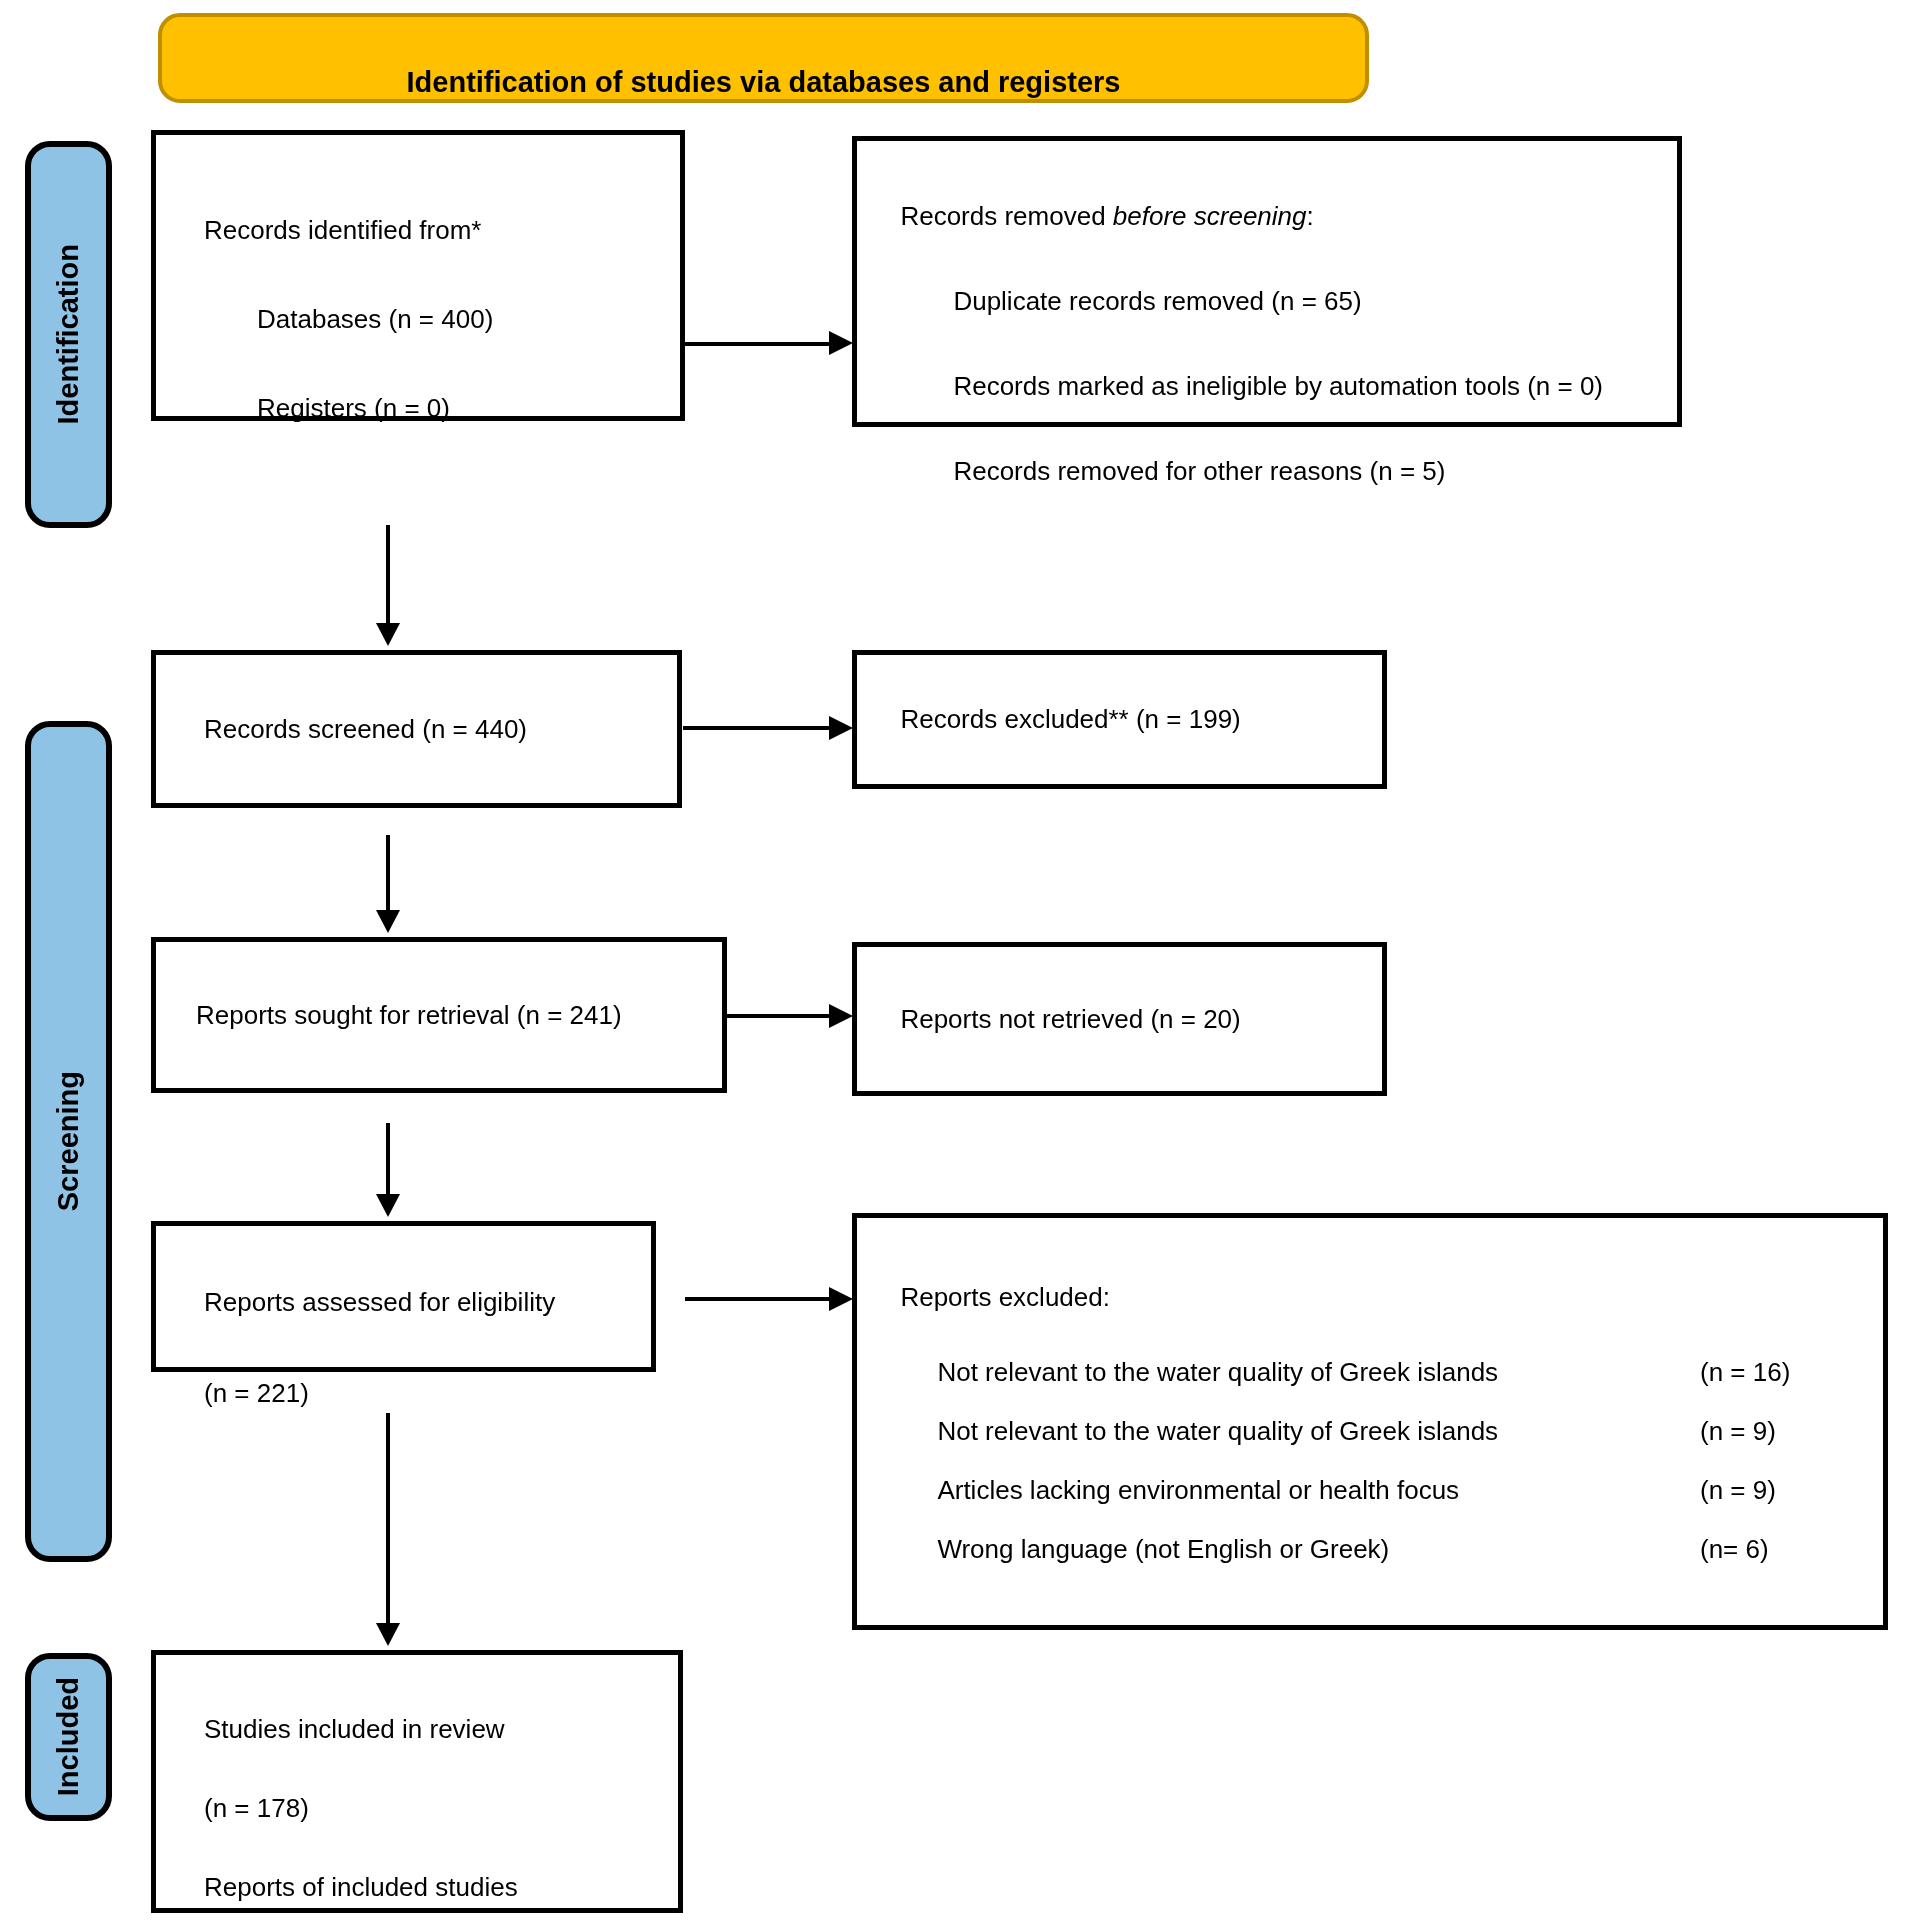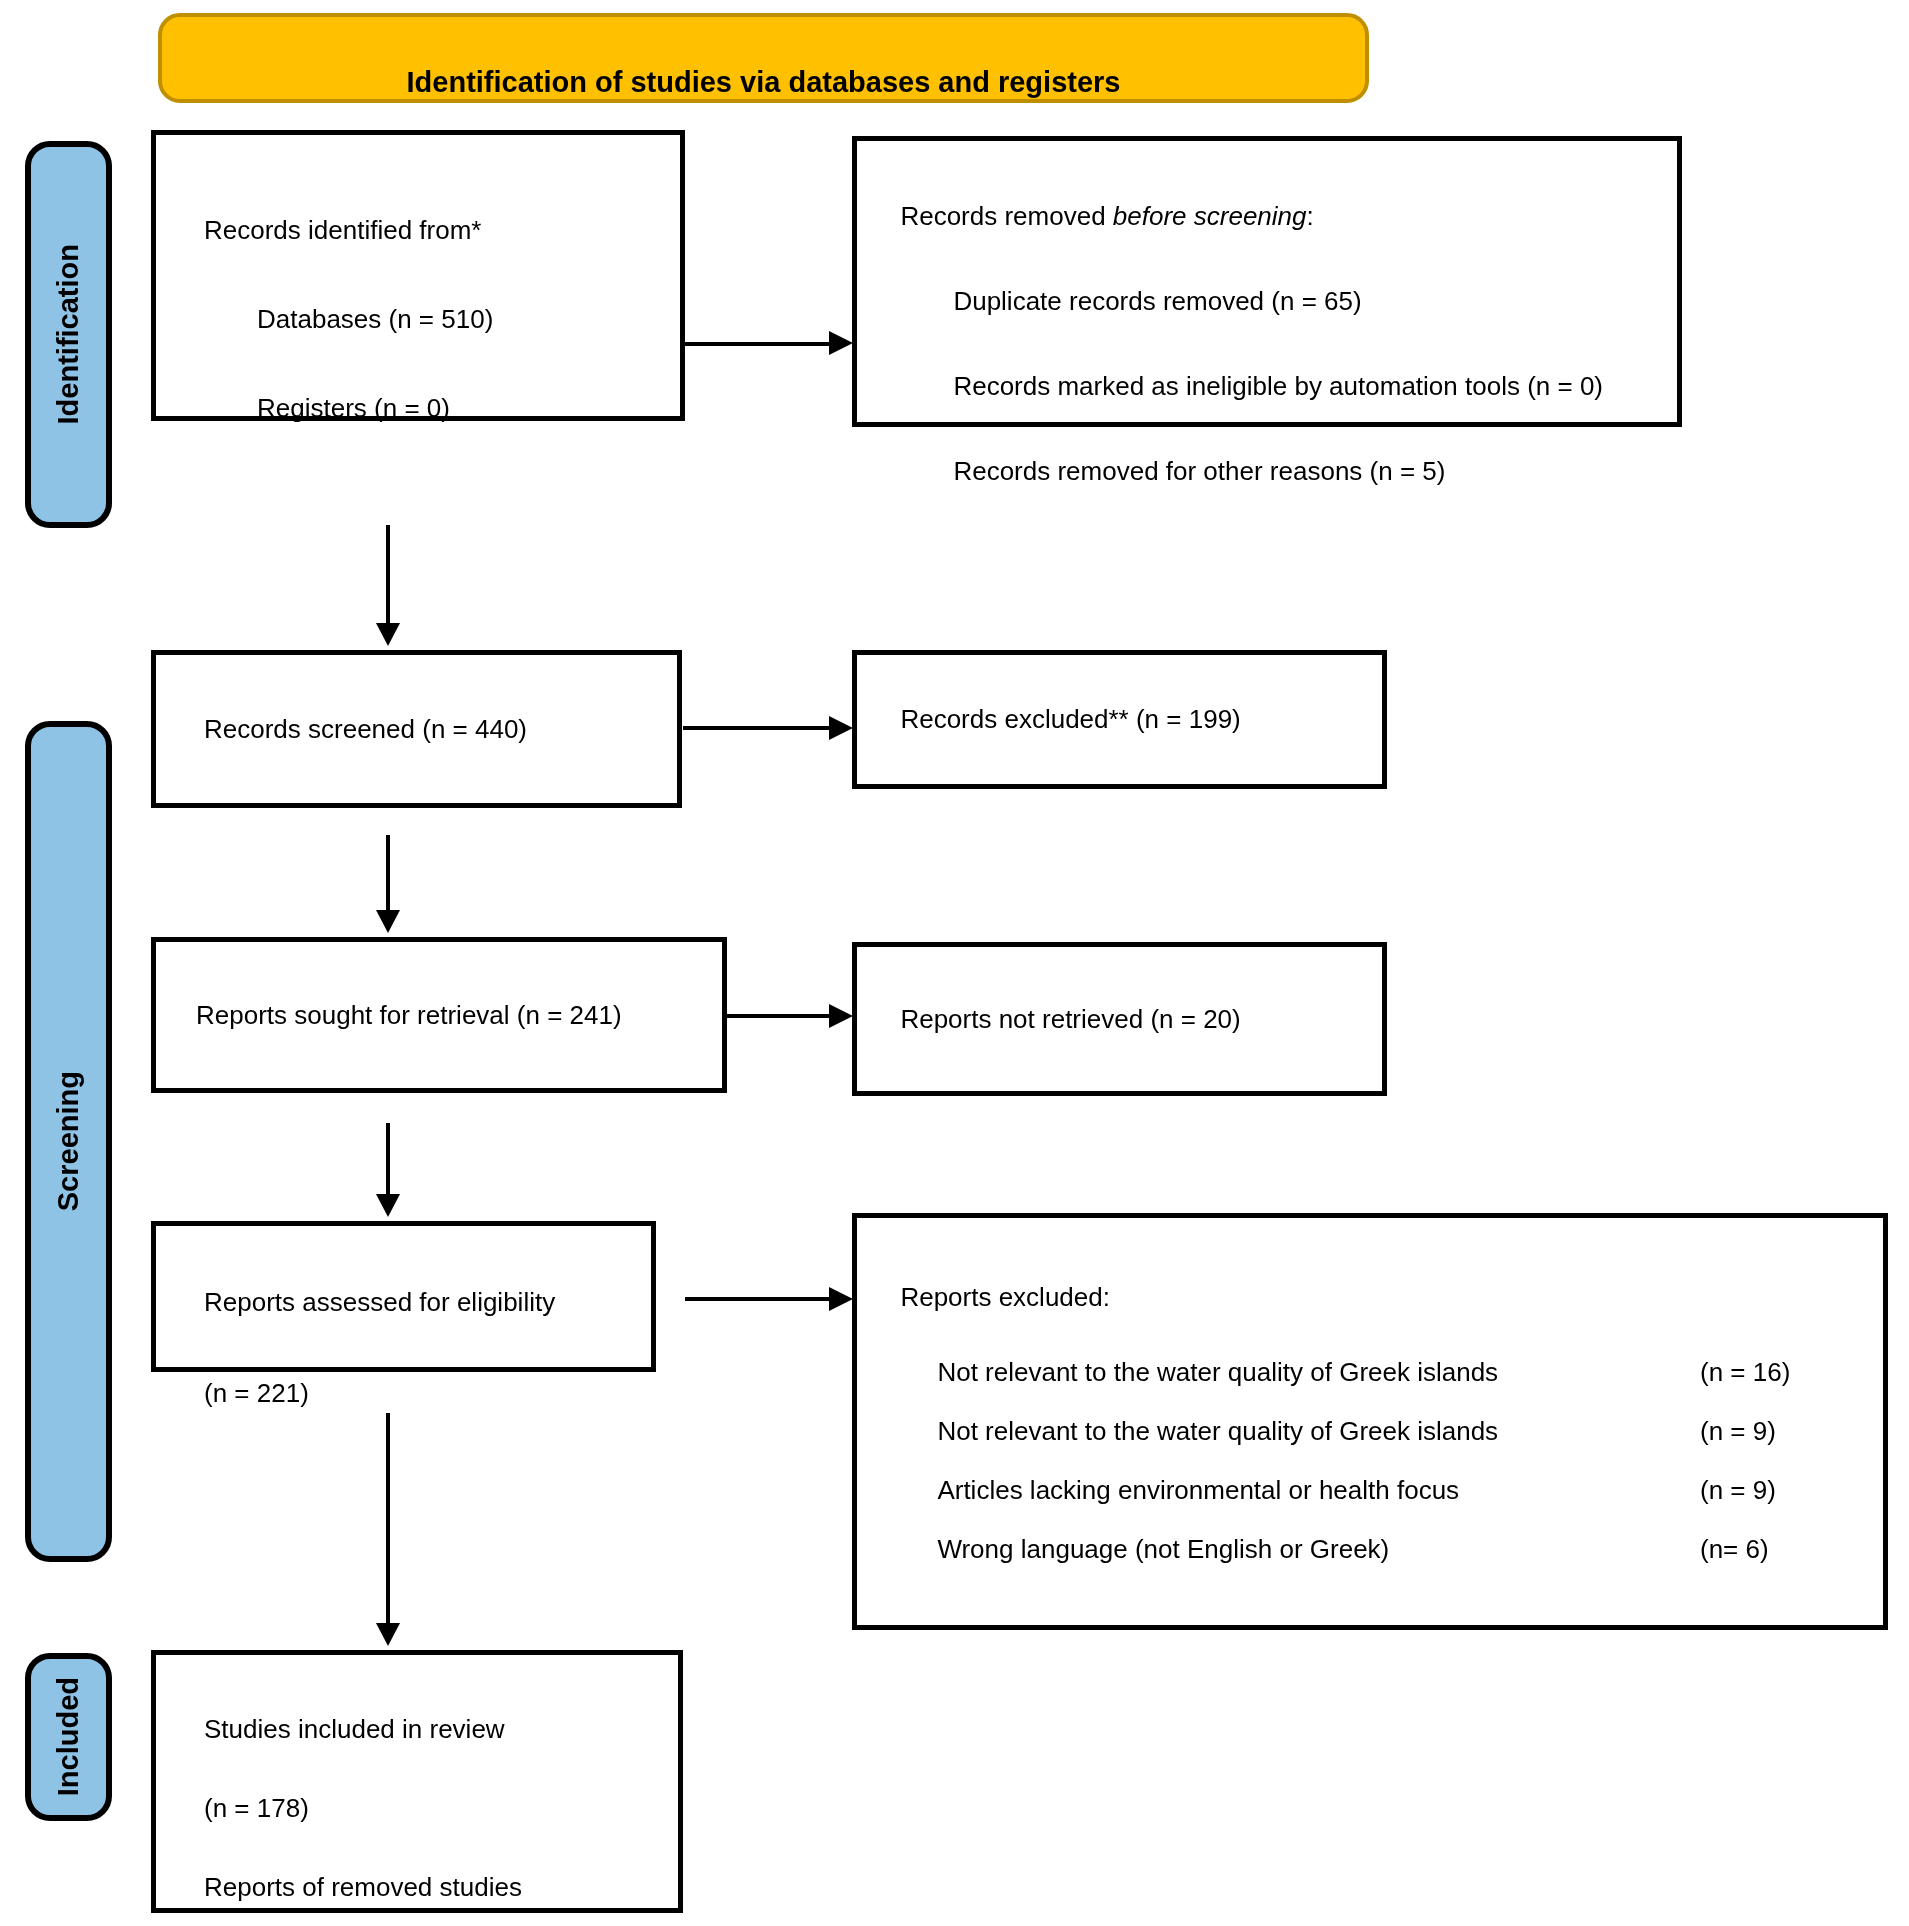--- a/index.html
+++ b/index.html
@@ -111,21 +111,21 @@
   </div>
   <div class="stage" id="stage-screening">
     <span>Screening</span>
   </div>
   <div class="stage" id="stage-included">
     <span>Included</span>
   </div>
 
   <div class="fbox" id="box-records-identified">
     <p>Records identified from*</p>
-    <p class="indent">Databases (n = 510)</p>
+    <p class="indent">Databases (n = 400)</p>
     <p class="indent">Registers (n = 0)</p>
   </div>
 
   <div class="fbox" id="box-records-removed">
     <p><span>Records removed </span><span class="italic">before screening</span><span>:</span></p>
     <p class="indent">Duplicate records removed (n = 65)</p>
     <p class="indent">Records marked as ineligible by automation tools (n = 0)</p>
     <p class="indent">Records removed for other reasons (n = 5)</p>
   </div>
 
@@ -164,21 +164,21 @@
     </div>
     <div class="reason-row">
       <span class="reason">Wrong language (not English or Greek)</span>
       <span class="count">(n= 6)</span>
     </div>
   </div>
 
   <div class="fbox" id="box-studies-included">
     <p>Studies included in review</p>
     <p>(n = 178)</p>
-    <p>Reports of removed studies</p>
+    <p>Reports of included studies</p>
     <p>(n = 110)</p>
   </div>
 
   <div class="hline" style="left:684px; top:342px; width:146px;"></div>
   <div class="head-right" style="left:829px; top:331px;"></div>
 
   <div class="hline" style="left:683px; top:726px; width:148px;"></div>
   <div class="head-right" style="left:829px; top:716px;"></div>
 
   <div class="hline" style="left:727px; top:1014px; width:103px;"></div>

